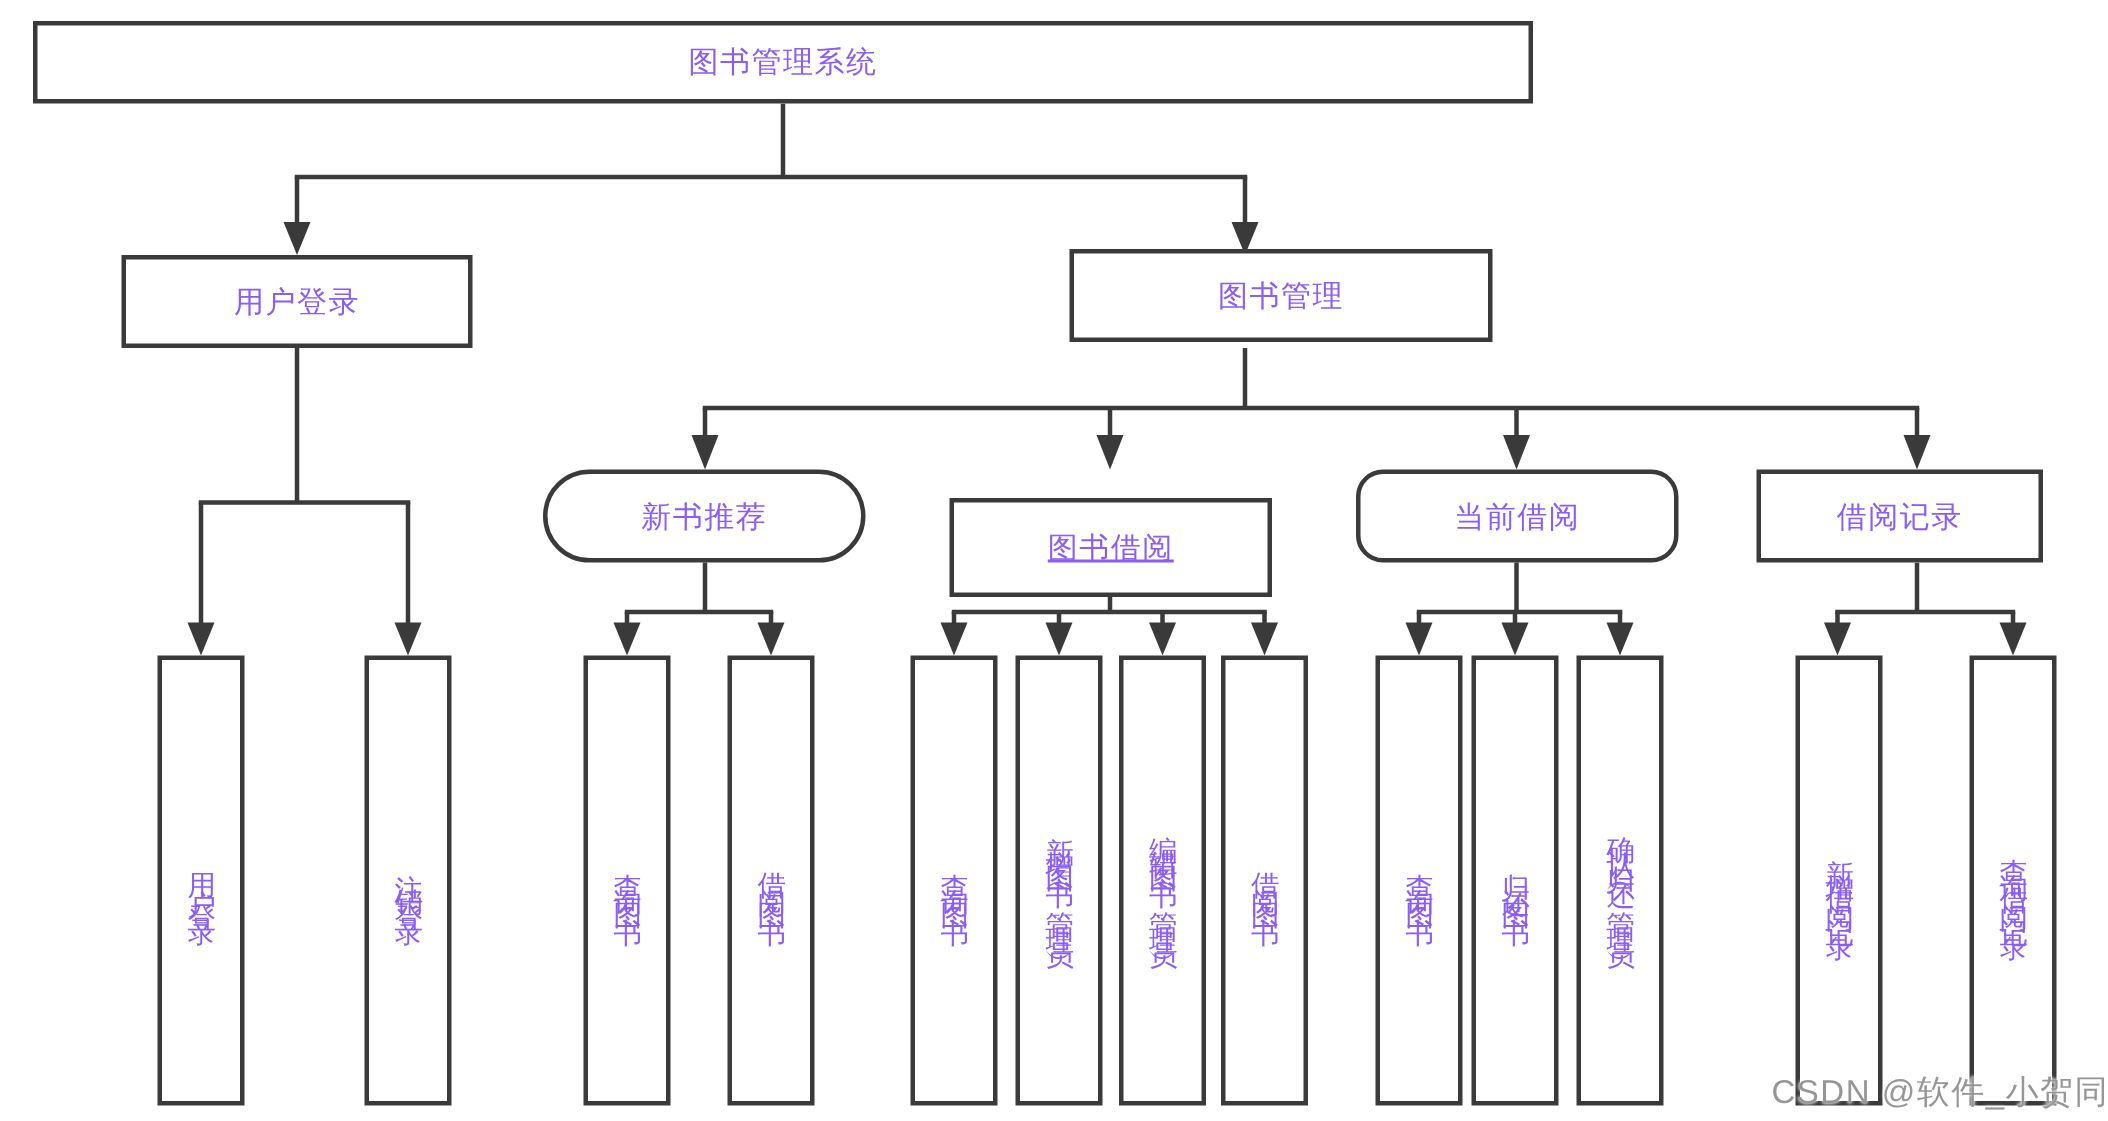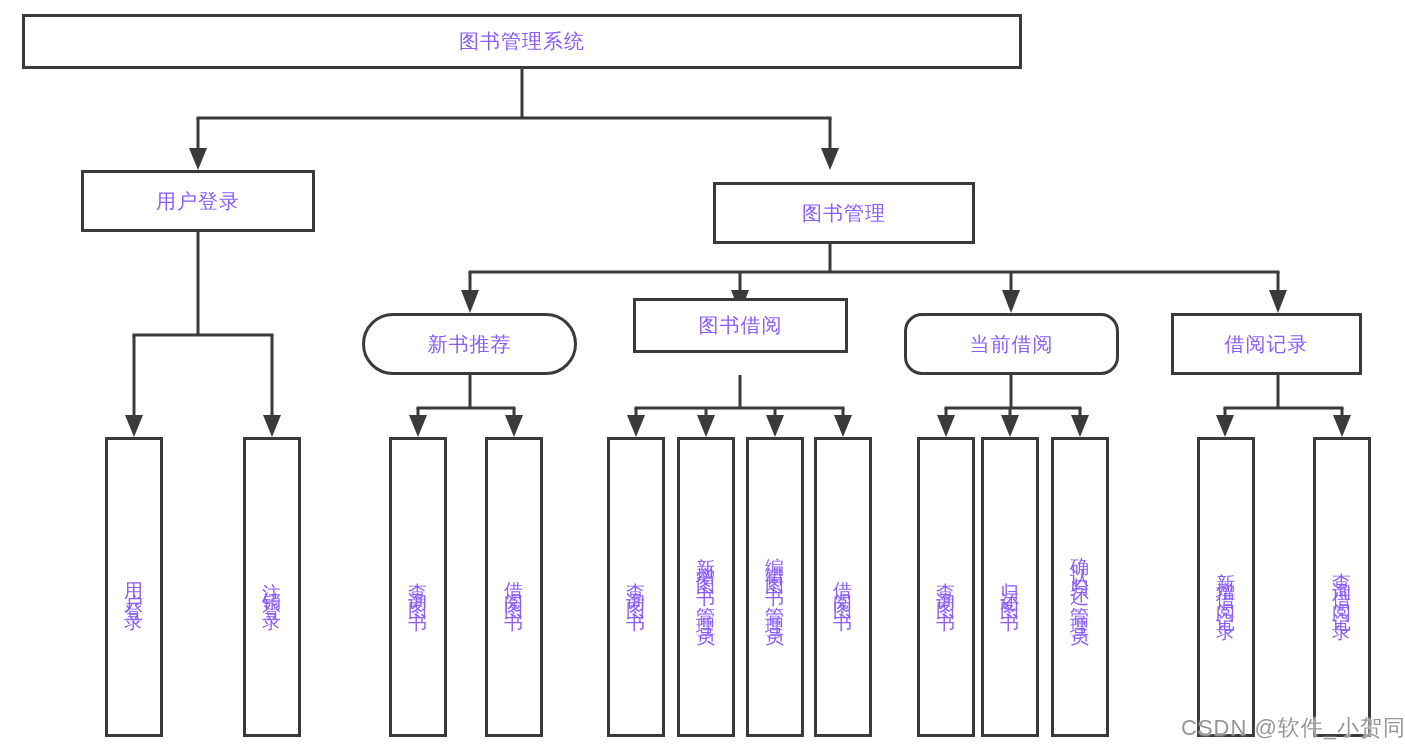--- a/index.html
+++ b/index.html
@@ -129,28 +129,28 @@
     </g>
   </svg>
 
   <div class="box" style="left:22px; top:14px; width:1000px; height:55px;">
     <span>图书管理系统</span>
   </div>
 
   <div class="box" style="left:81px; top:170px; width:234px; height:62px;">
     <span>用户登录</span>
   </div>
-  <div class="box" style="left:713px; top:182px; width:262px; height:62px;">
+  <div class="box" style="left:713px; top:166px; width:282px; height:62px;">
     <span>图书管理</span>
   </div>
 
   <div class="box" style="left:362px; top:313px; width:215px; height:62px;border-radius:31px;">
     <span>新书推荐</span>
   </div>
-  <div class="box" style="left:633px; top:298px; width:215px; height:55px;">
+  <div class="box" style="left:633px; top:332px; width:215px; height:66px;text-decoration:underline;">
     <span>图书借阅</span>
   </div>
   <div class="box" style="left:904px; top:313px; width:215px; height:62px;border-radius:18px;">
     <span>当前借阅</span>
   </div>
   <div class="box" style="left:1171px; top:313px; width:191px; height:62px;">
     <span>借阅记录</span>
   </div>
 
   <div class="box leaf" style="left:105px;">

